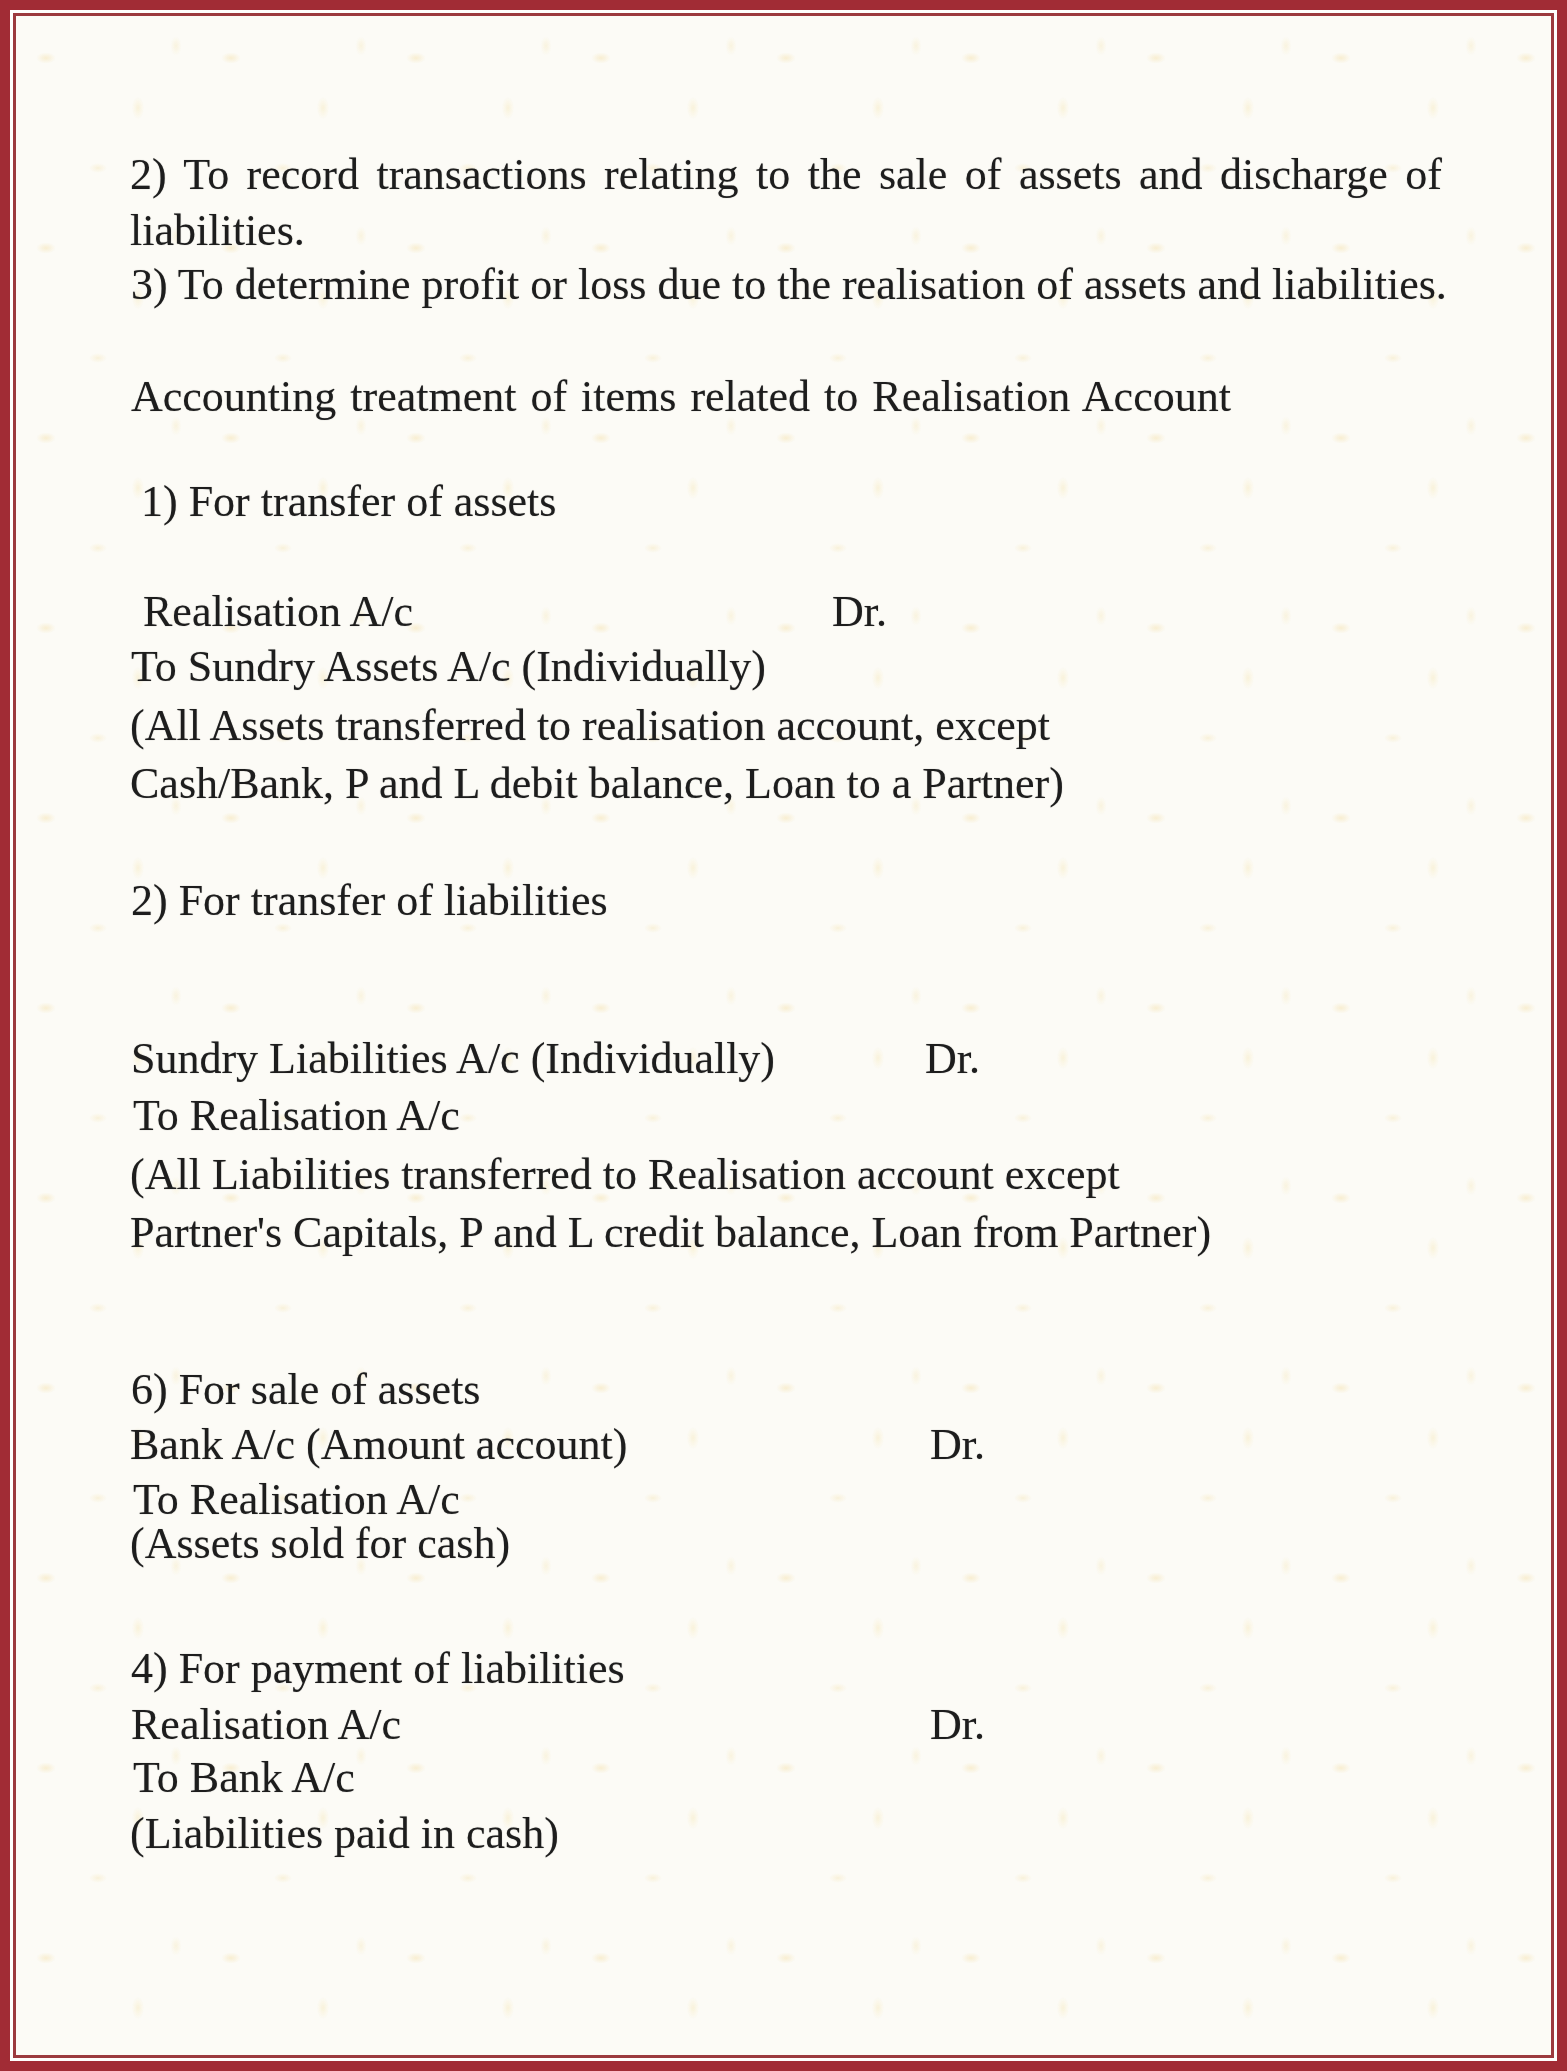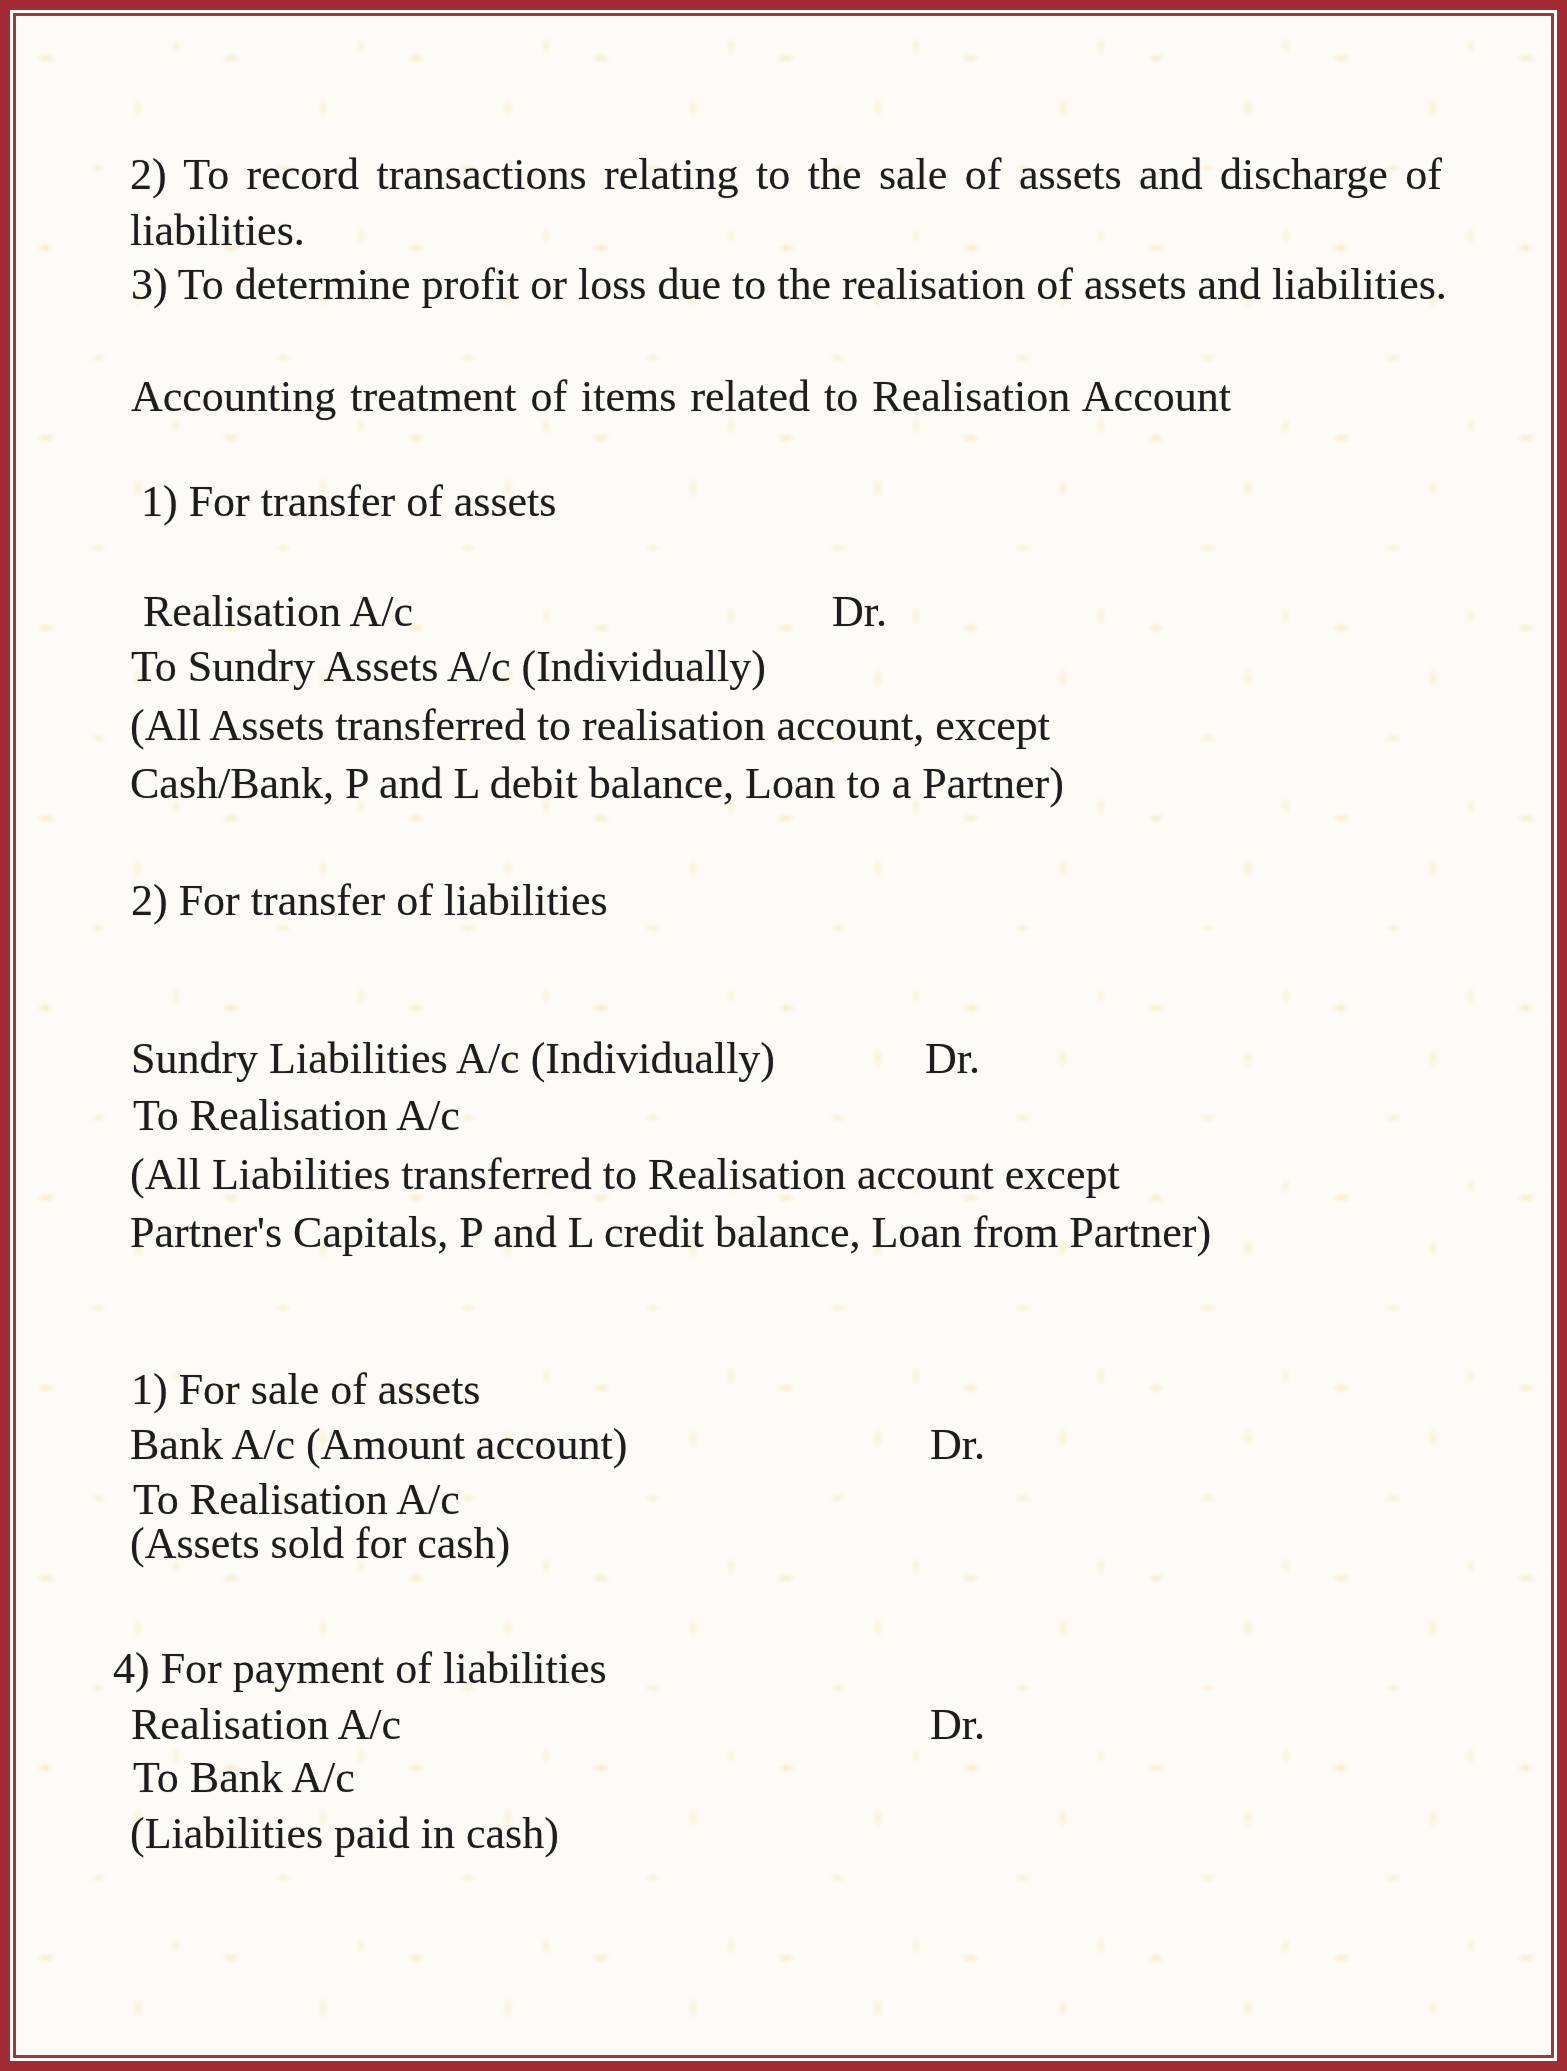--- a/index.html
+++ b/index.html
@@ -67,29 +67,29 @@
 
   <div class="ln" style="top:853px;left:131px">2) For transfer of liabilities</div>
   <div class="ln" style="top:1011px;left:131px">
     <span>Sundry Liabilities A/c (Individually)</span>
     <span class="dr" style="left:794px">Dr.</span>
   </div>
   <div class="ln" style="top:1068px;left:133px">To Realisation A/c</div>
   <div class="ln" style="top:1127px;left:130px">(All Liabilities transferred to Realisation account except</div>
   <div class="ln" style="top:1185px;left:130px">Partner's Capitals, P and L credit balance, Loan from Partner)</div>
 
-  <div class="ln" style="top:1342px;left:131px">1) For sale of assets</div>
+  <div class="ln" style="top:1342px;left:131px">6) For sale of assets</div>
   <div class="ln" style="top:1397px;left:130px">
     <span>Bank A/c (Amount account)</span>
     <span class="dr" style="left:800px">Dr.</span>
   </div>
   <div class="ln" style="top:1452px;left:133px">To Realisation A/c</div>
   <div class="ln" style="top:1496px;left:130px">(Assets sold for cash)</div>
 
-  <div class="ln" style="top:1621px;left:113px">4) For payment of liabilities</div>
+  <div class="ln" style="top:1621px;left:131px">4) For payment of liabilities</div>
   <div class="ln" style="top:1677px;left:131px">
     <span>Realisation A/c</span>
     <span class="dr" style="left:799px">Dr.</span>
   </div>
   <div class="ln" style="top:1730px;left:133px">To Bank A/c</div>
   <div class="ln" style="top:1786px;left:130px">(Liabilities paid in cash)</div>
 
 </div>
 
 </body></html>

